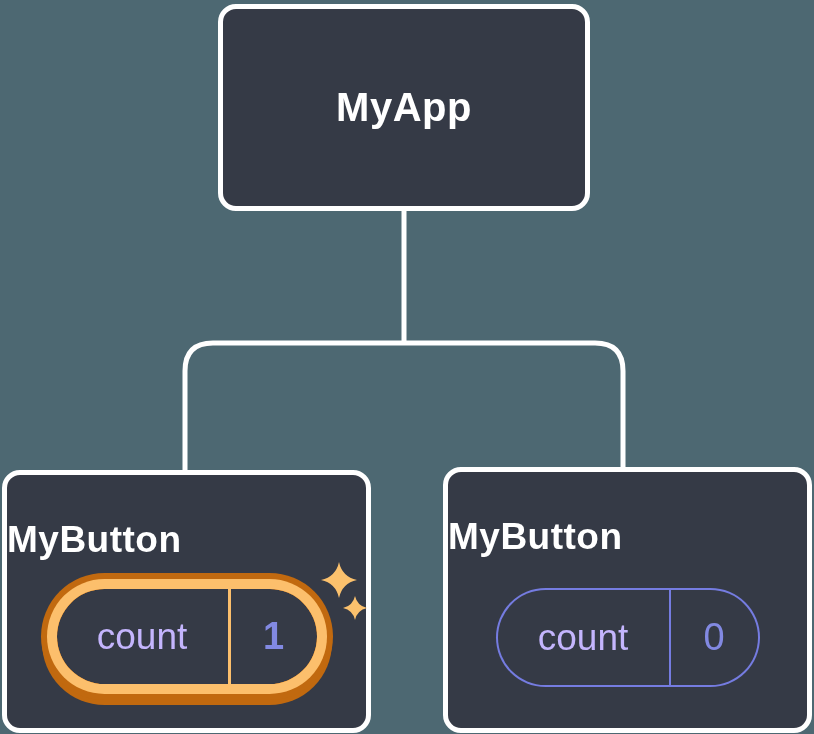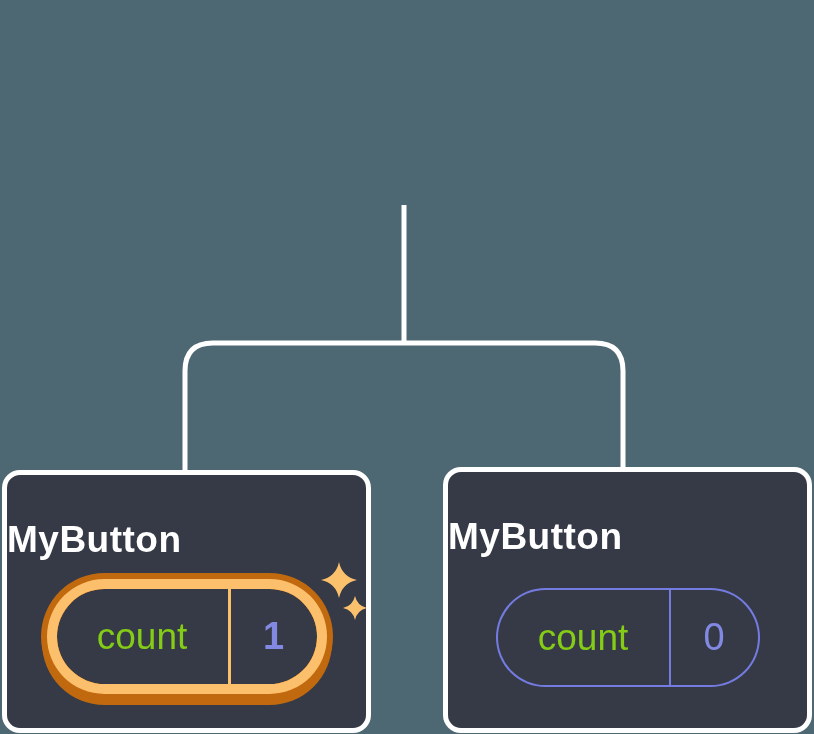--- a/index.html
+++ b/index.html
@@ -56,21 +56,21 @@
     box-shadow: 0 0 0 2px #757ce1;
   }
   .pill--highlight {
     margin: 26px auto 0 auto;
     box-shadow: 0 0 0 10px #fcbf6c, 0 0 0 16px #c1690f, 0 6px 0 15px #c1690f;
   }
   .state-key {
     flex: 0 0 171px;
     text-align: center;
     font-size: 37px;
-    color: #84cc16;
+    color: #c4b5fd;
   }
   .pill-divider {
     align-self: stretch;
     flex: 0 0 auto;
   }
   .pill--highlight .pill-divider { width: 3px; background: #fcbf6c; }
   .pill--plain     .pill-divider { width: 2px; background: #757ce1; }
   .state-value {
     flex: 1;
     text-align: center;
@@ -89,20 +89,23 @@
 </head>
 <body>
 
 <div class="stage">
 
   <svg class="connectors" viewBox="0 0 814 734" fill="none">
     <path d="M404 205 L404 343" stroke="#ffffff" stroke-width="5"></path>
     <path d="M185 473 L185 371 Q185 343 213 343 L595 343 Q623 343 623 371 L623 470" stroke="#ffffff" stroke-width="5"></path>
   </svg>
 
+  <div class="node node--root">
+    <span>MyApp</span>
+  </div>
 
   <div class="node node--child-left">
     <div class="node-title">MyButton</div>
     <div class="pill pill--highlight">
       <span class="state-key">count</span>
       <span class="pill-divider"></span>
       <span class="state-value">1</span>
     </div>
     <svg class="sparkles" viewBox="0 0 60 70">
       <path fill="#fbc16d" d="M29 6 Q32.2 20.8 47 24 Q32.2 27.2 29 42 Q25.8 27.2 11 24 Q25.8 20.8 29 6 Z"></path>

